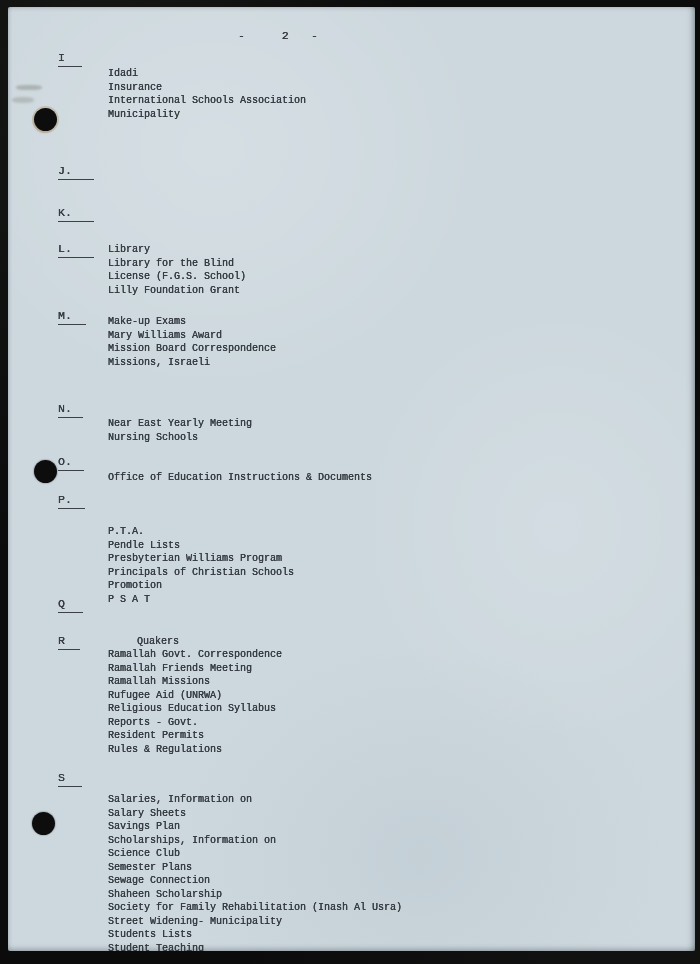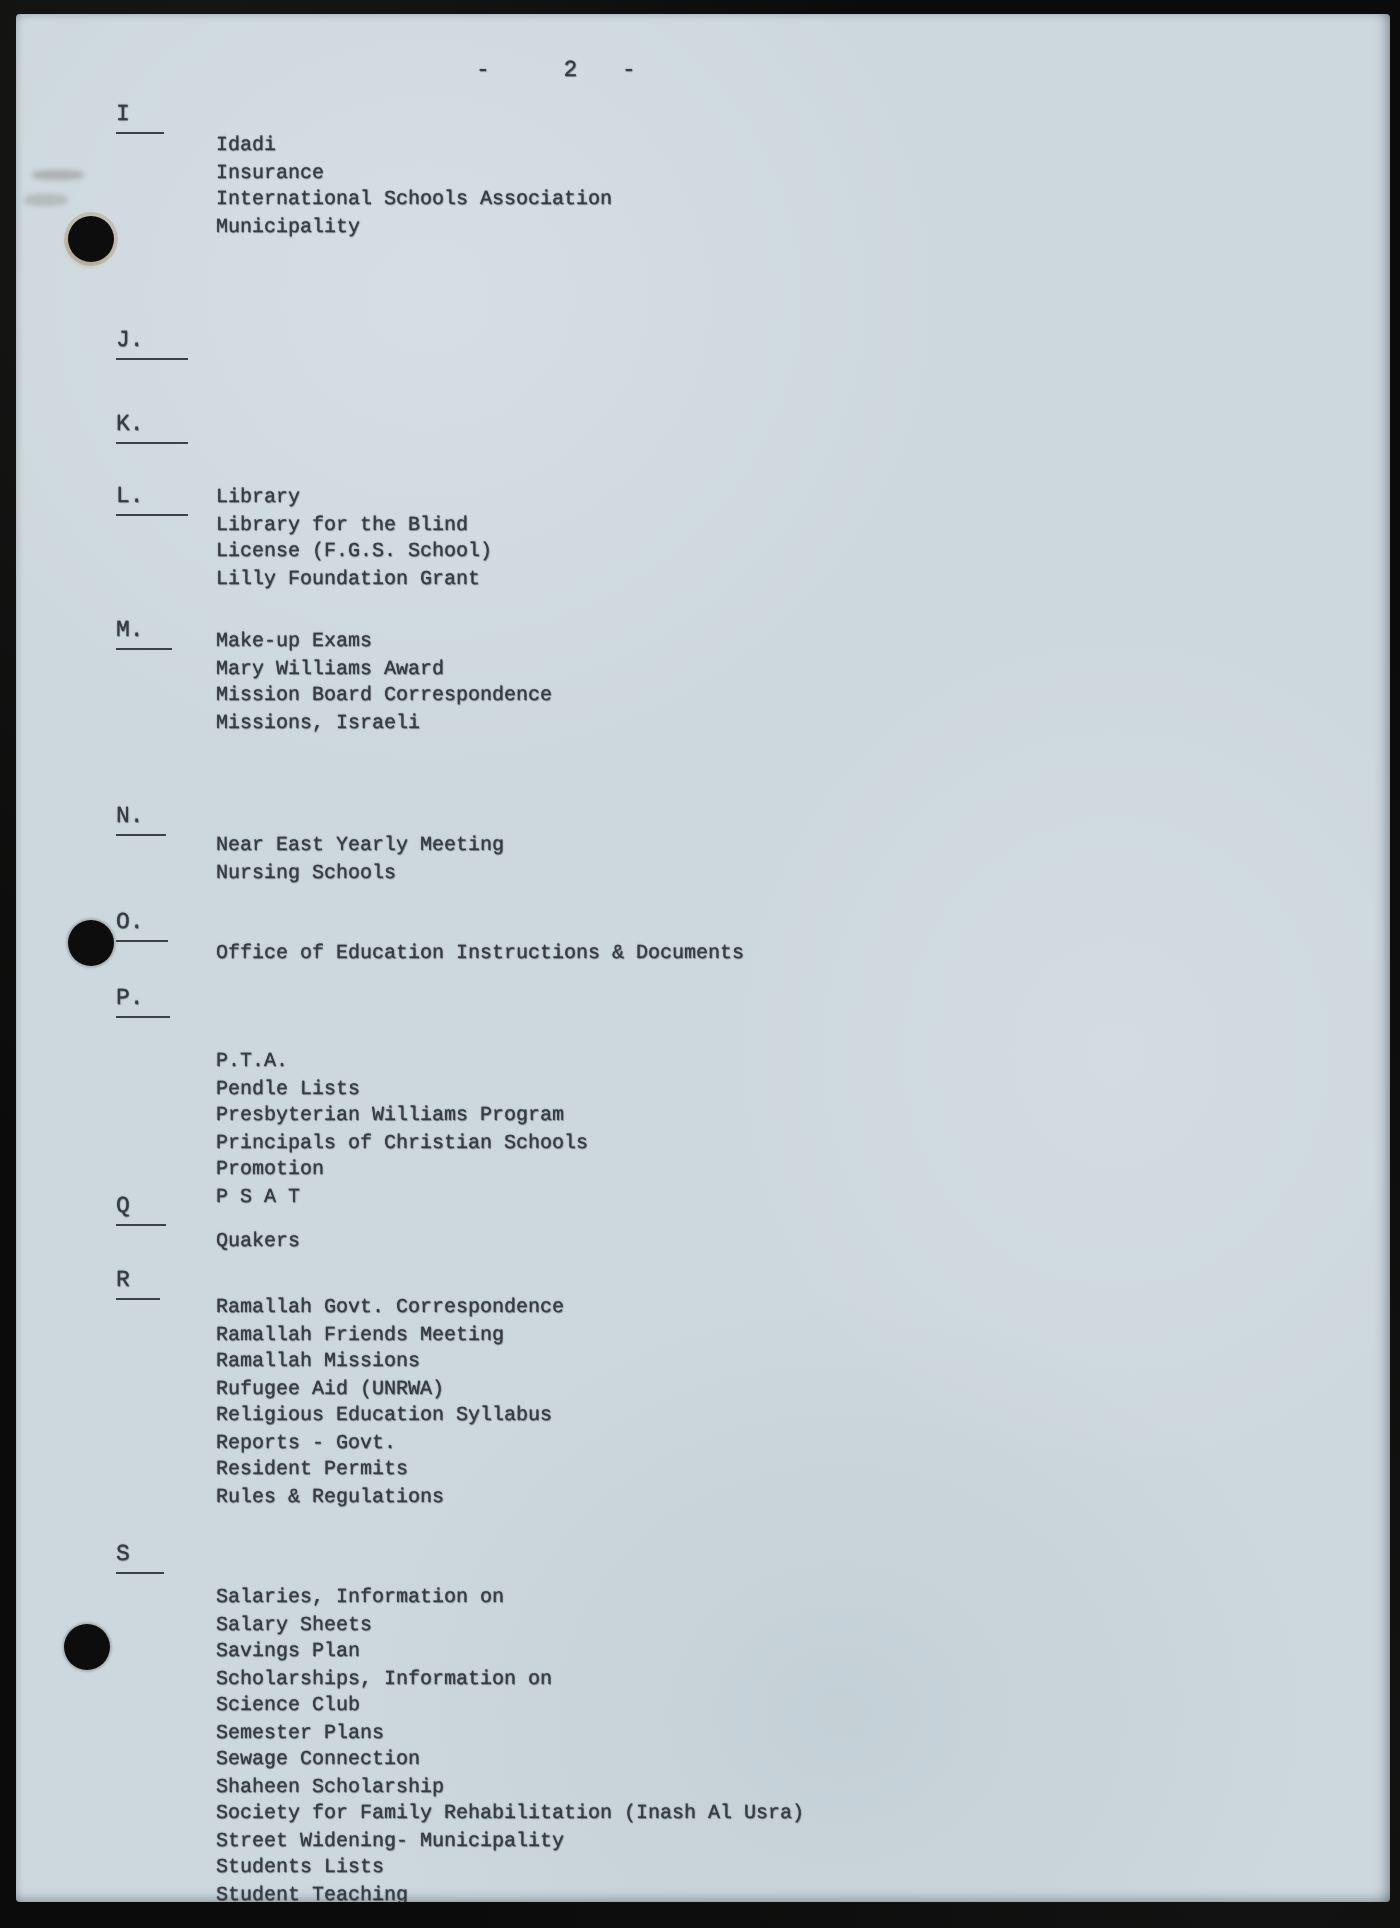--- a/index.html
+++ b/index.html
@@ -106,21 +106,21 @@
         <div class="section-items ink" style="top: 236px;"><div class="index-entry">Library</div><div class="index-entry">Library for the Blind</div><div class="index-entry">License (F.G.S. School)</div><div class="index-entry">Lilly Foundation Grant</div></div>
         <div class="section-letter ink" style="top: 303px; left: 50px;"><span class="letter-text" style="min-width: 28px;">M.</span></div>
         <div class="section-items ink" style="top: 308px;"><div class="index-entry">Make-up Exams</div><div class="index-entry">Mary Williams Award</div><div class="index-entry">Mission Board Correspondence</div><div class="index-entry">Missions, Israeli</div></div>
         <div class="section-letter ink" style="top: 396px; left: 50px;"><span class="letter-text" style="min-width: 25px;">N.</span></div>
         <div class="section-items ink" style="top: 410px;"><div class="index-entry">Near East Yearly Meeting</div><div class="index-entry">Nursing Schools</div></div>
         <div class="section-letter ink" style="top: 449px; left: 50px;"><span class="letter-text" style="min-width: 26px;">O.</span></div>
         <div class="section-items ink" style="top: 464px;"><div class="index-entry">Office of Education Instructions &amp; Documents</div></div>
         <div class="section-letter ink" style="top: 487px; left: 50px;"><span class="letter-text" style="min-width: 27px;">P.</span></div>
         <div class="section-items ink" style="top: 502px; margin-top: 16px;"><div class="index-entry">P.T.A.</div><div class="index-entry">Pendle Lists</div><div class="index-entry">Presbyterian Williams Program</div><div class="index-entry">Principals of Christian Schools</div><div class="index-entry">Promotion</div><div class="index-entry">P S A T</div></div>
         <div class="section-letter ink" style="top: 591px; left: 50px;"><span class="letter-text" style="min-width: 25px;">Q</span></div>
-        <div class="section-items ink" style="top: 608px;"><div class="index-entry">Quakers</div></div>
+        <div class="section-items ink" style="top: 628px; margin-left: 29px;"><div class="index-entry">Quakers</div></div>
         <div class="section-letter ink" style="top: 628px; left: 50px;"><span class="letter-text" style="min-width: 22px;">R</span></div>
         <div class="section-items ink" style="top: 641px;"><div class="index-entry">Ramallah Govt. Correspondence</div><div class="index-entry">Ramallah Friends Meeting</div><div class="index-entry">Ramallah Missions</div><div class="index-entry">Rufugee Aid (UNRWA)</div><div class="index-entry">Religious Education Syllabus</div><div class="index-entry">Reports - Govt.</div><div class="index-entry">Resident Permits</div><div class="index-entry">Rules &amp; Regulations</div></div>
         <div class="section-letter ink" style="top: 765px; left: 50px;"><span class="letter-text" style="min-width: 24px;">S</span></div>
         <div class="section-items ink" style="top: 786px;"><div class="index-entry">Salaries, Information on</div><div class="index-entry">Salary Sheets</div><div class="index-entry">Savings Plan</div><div class="index-entry">Scholarships, Information on</div><div class="index-entry">Science Club</div><div class="index-entry">Semester Plans</div><div class="index-entry">Sewage Connection</div><div class="index-entry">Shaheen Scholarship</div><div class="index-entry">Society for Family Rehabilitation (Inash Al Usra)</div><div class="index-entry">Street Widening- Municipality</div><div class="index-entry">Students Lists</div><div class="index-entry">Student Teaching</div></div>
       </div>
     <div class="smudge smudge-1"></div>
     <div class="smudge smudge-2"></div>
     <div class="hole hole-1"></div>
     <div class="hole hole-2"></div>
     <div class="hole hole-3"></div>

